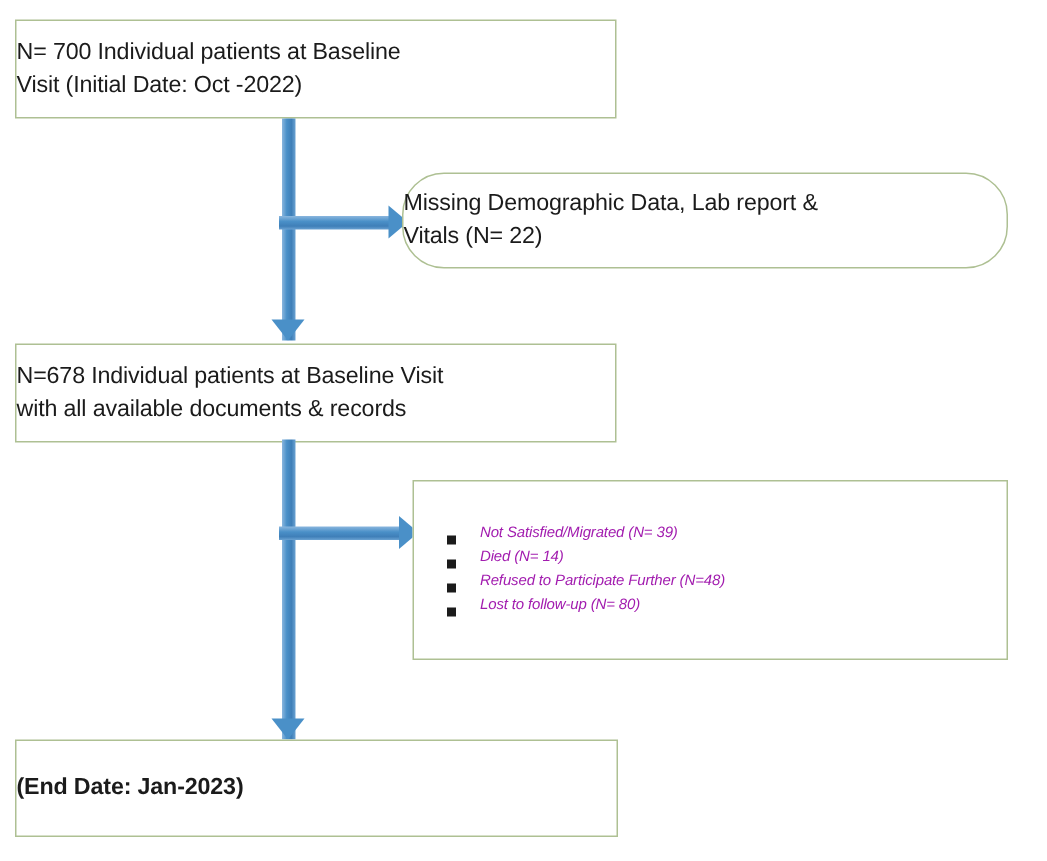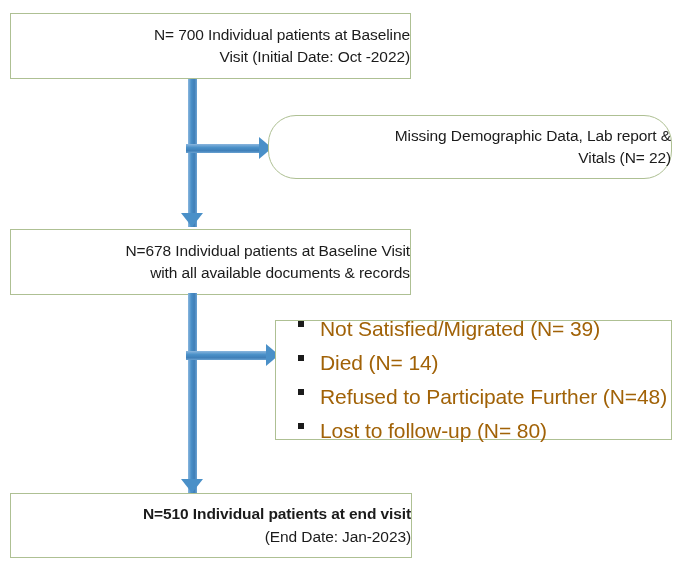--- a/index.html
+++ b/index.html
@@ -17,21 +17,21 @@
   }
 
   
   .node {
     position: absolute;
     box-sizing: border-box;
     border: 1.5px solid #aec093;
     background: #ffffff;
     display: flex;
     flex-direction: column;
-    align-items: flex-end;
+    align-items: flex-start;
     justify-content: center;
     text-align: center;
     color: #1b1b1b;
     font-size: 15.5px;
     line-height: 1.45;
     letter-spacing: -0.1px;
   }
   .node .line { display: block; white-space: nowrap; }
   .node.bold-first .line:first-child { font-weight: bold; }
 
@@ -46,24 +46,25 @@
   .bullet-list {
     margin: 0;
     padding: 0 0 0 20px;
     list-style: none;
     text-align: left;
     width: 100%;
   }
   .bullet-list li {
     position: relative;
     padding-left: 24px;
-    font-size: 21px;
+    font-size: 10px;
     line-height: 1.62;
-    color: #a16207;
+    color: #a21caf;
     white-space: nowrap;
+    font-style: italic;
   }
   .bullet-list li .sq {
     position: absolute;
     left: 2px;
     top: 9px;
     width: 6px;
     height: 6px;
     background: #1b1b1b;
   }
 
@@ -153,17 +154,16 @@
         <span>Refused to Participate Further (N=48)</span>
       </li>
       <li>
         <span class="sq"></span>
         <span>Lost to follow-up (N= 80)</span>
       </li>
     </ul>
   </div>
 
   <div class="node bold-first" id="node-end">
-    <span class="line">N=510 Individual patients at end visit</span>
     <span class="line">(End Date: Jan-2023)</span>
   </div>
 
 </div>
 
 </body></html>

